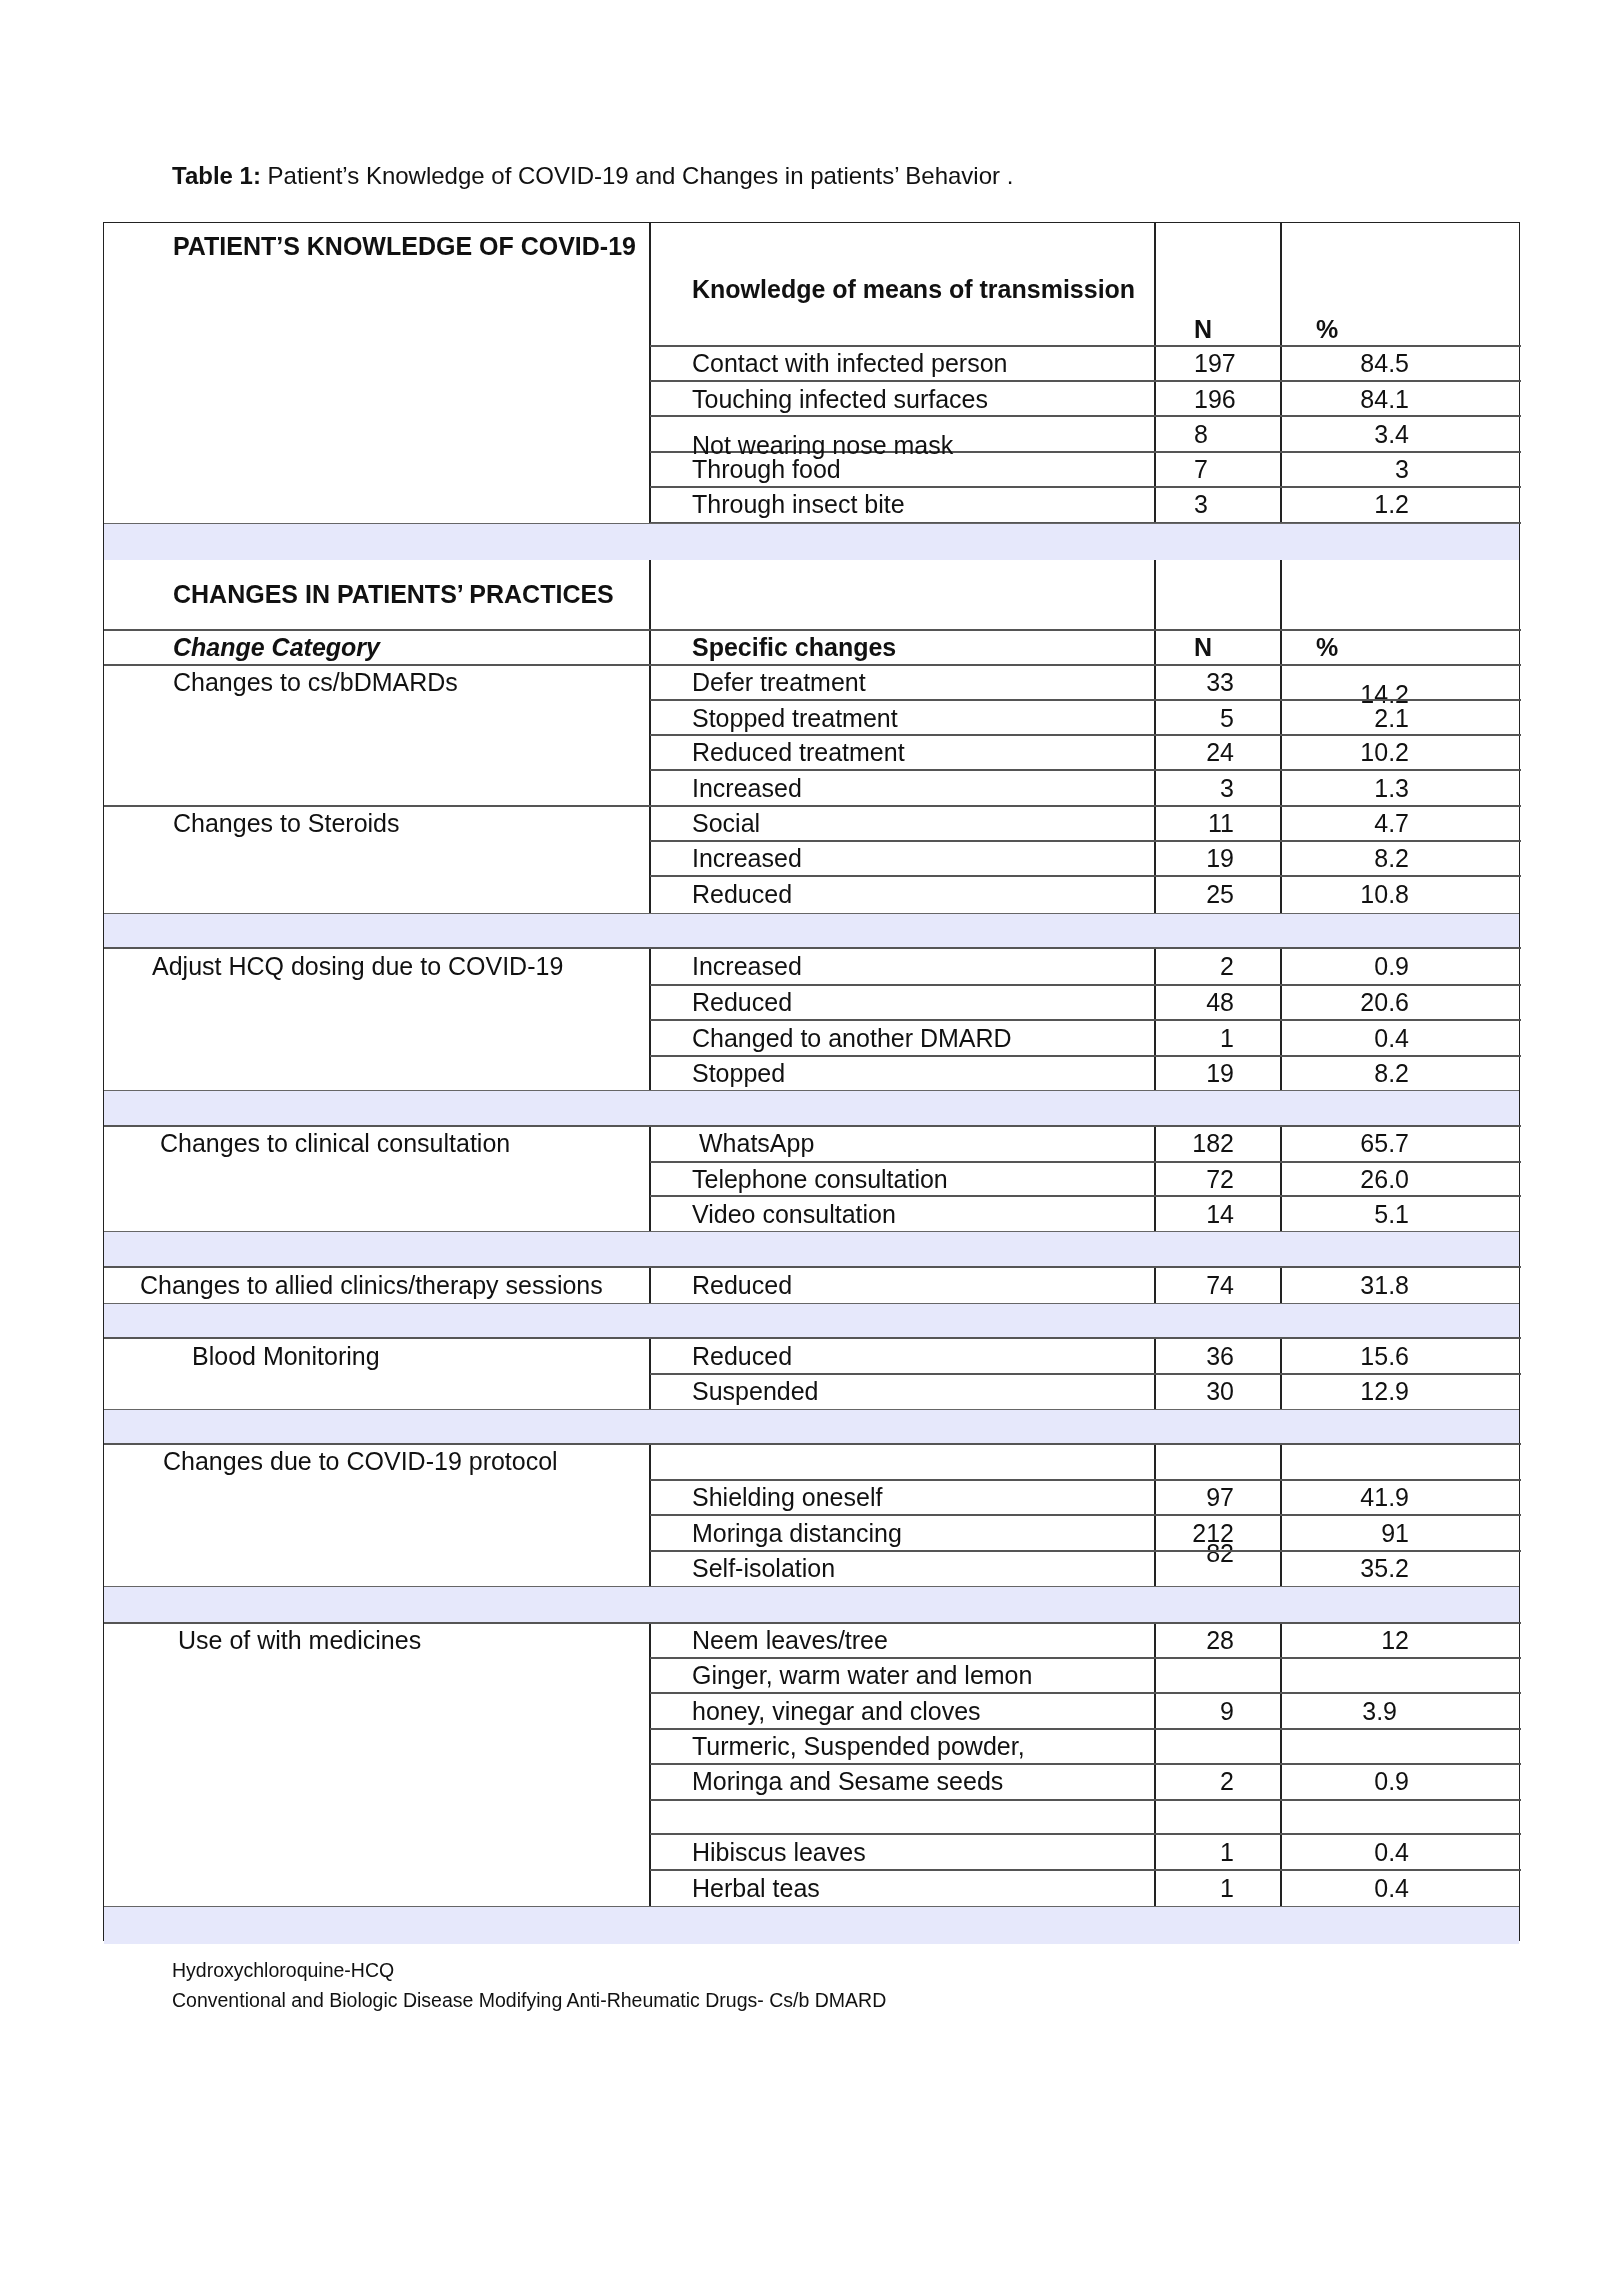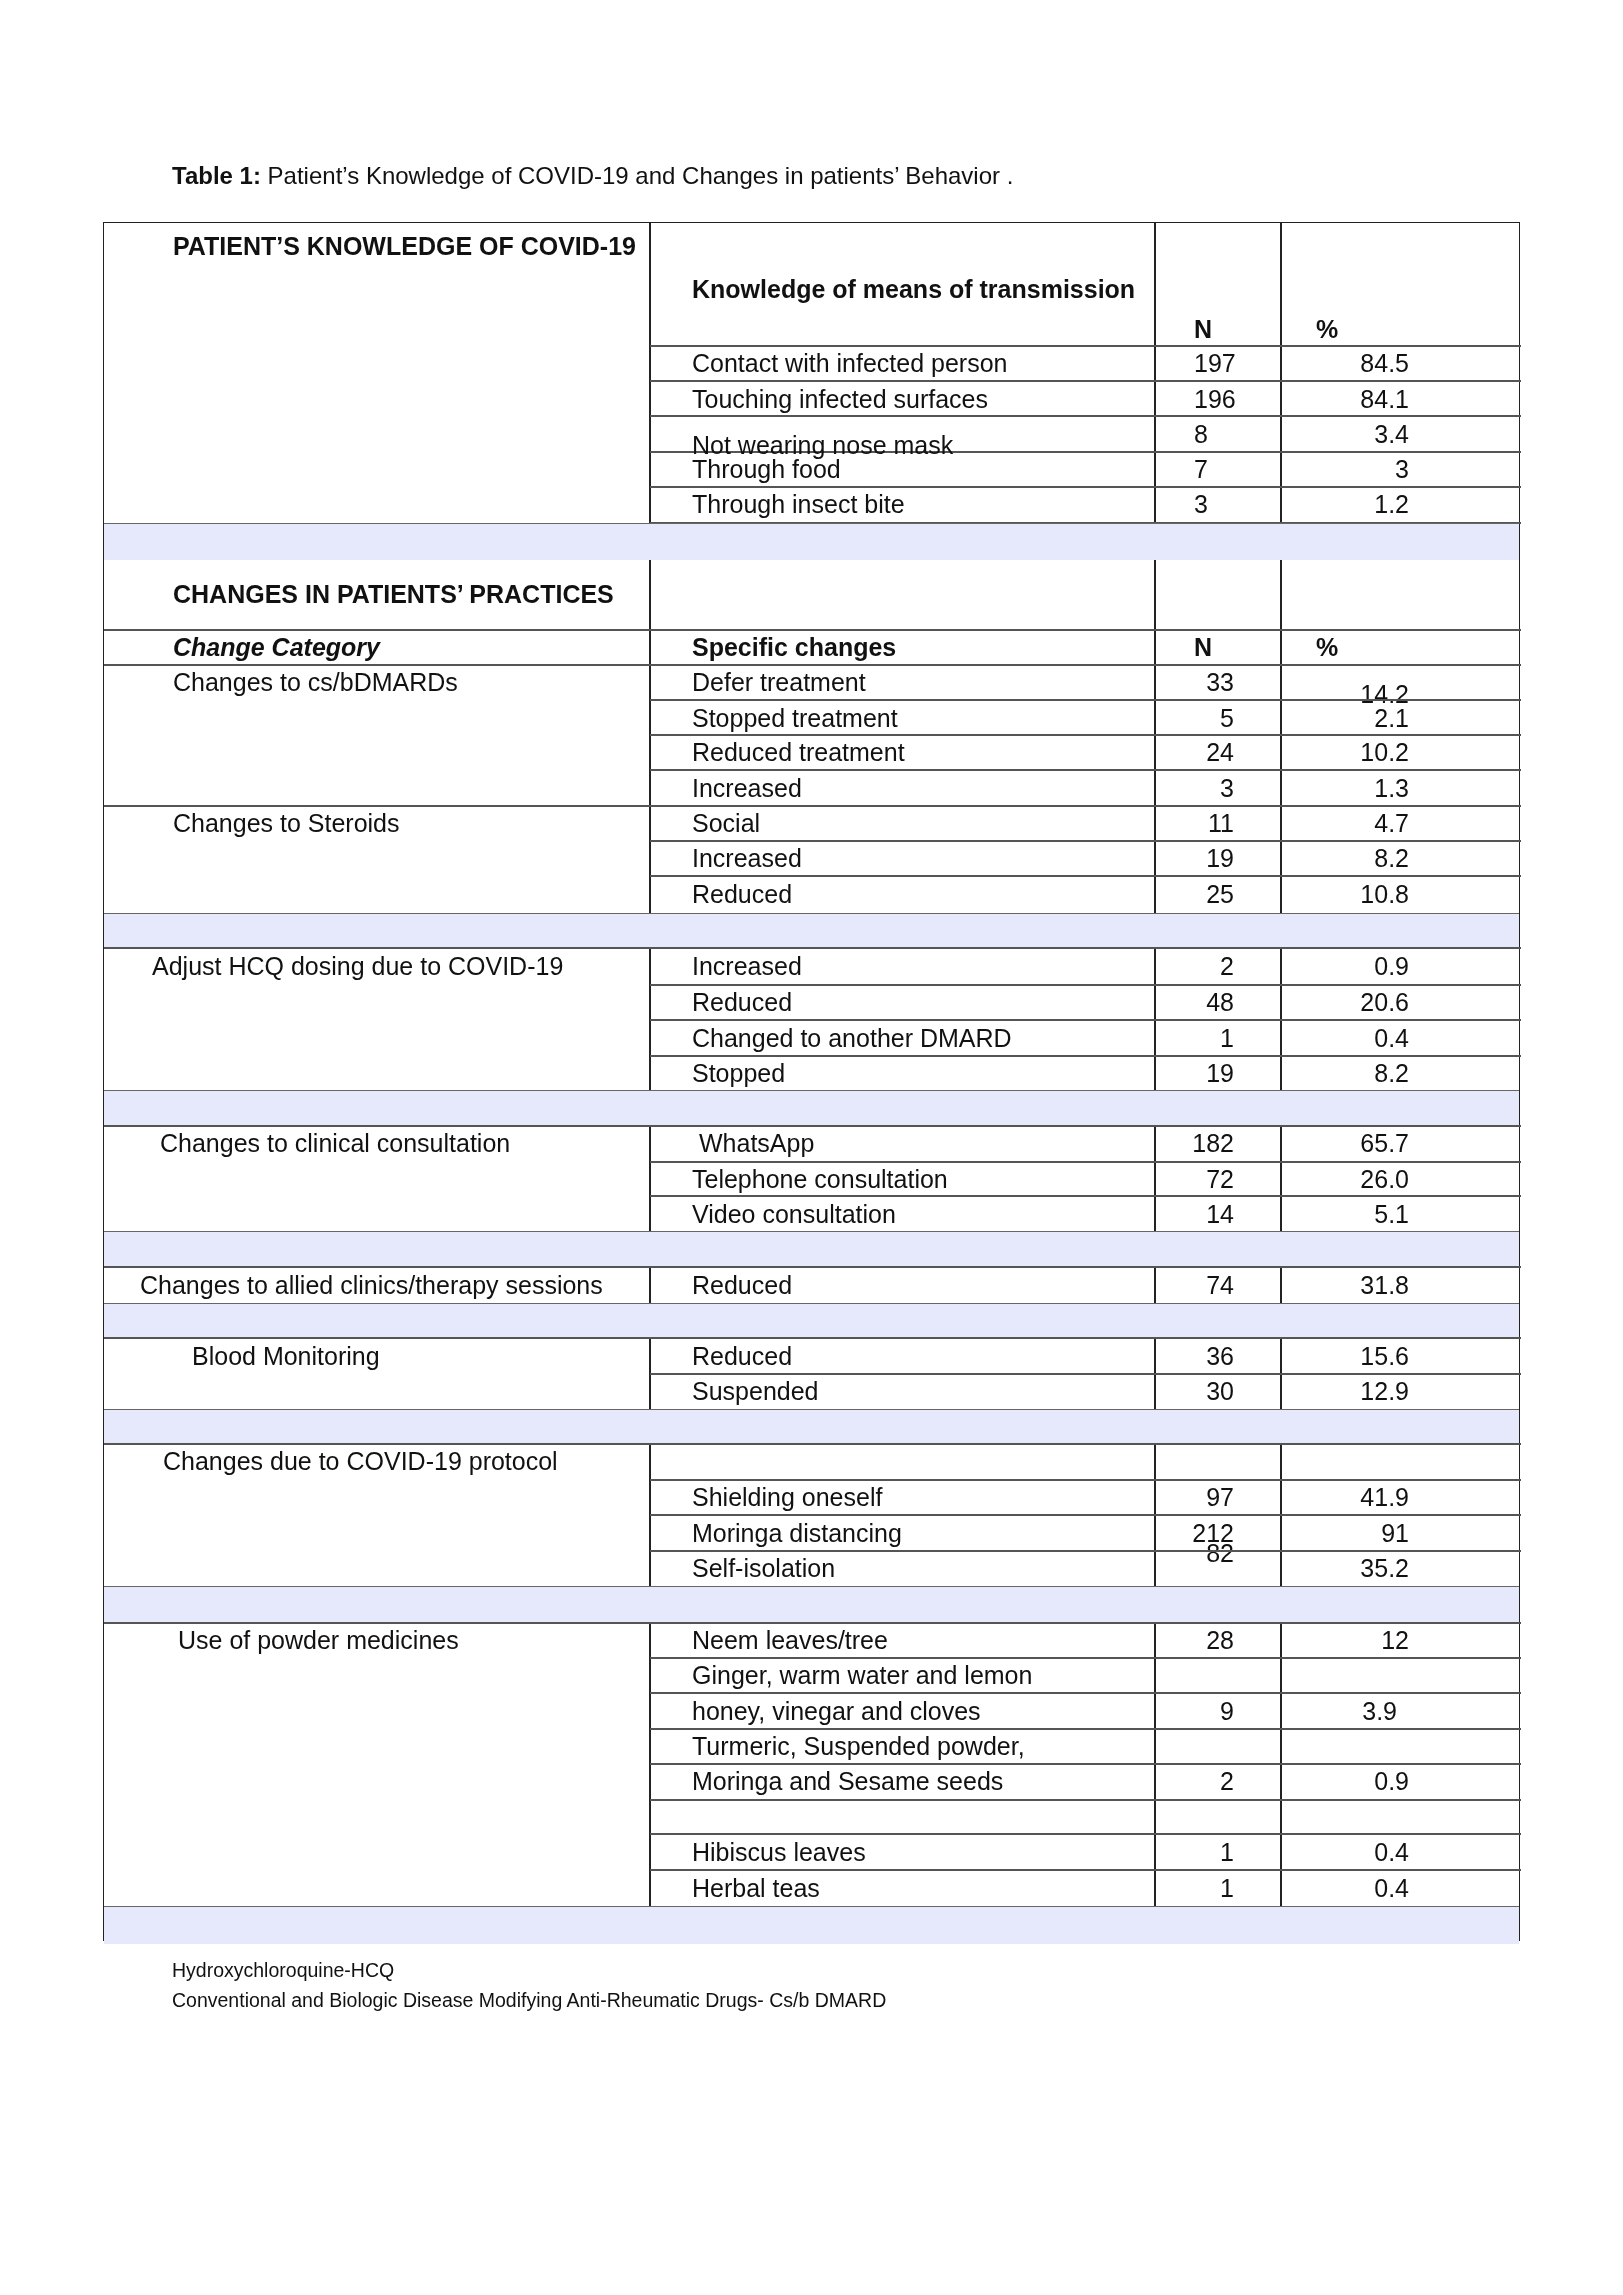--- a/index.html
+++ b/index.html
@@ -148,21 +148,21 @@
     <div class="hl" style="top: 1256px; left: 546px; width: 871px;"></div>
     <div class="cell" style="top: 1298px; left: 588px;">Moringa distancing</div>
     <div class="cell" style="top: 1298px; right: 285px;">212</div>
     <div class="cell" style="top: 1298px; right: 110px;">91</div>
     <div class="hl" style="top: 1291px; left: 546px; width: 871px;"></div>
     <div class="cell" style="top: 1333px; left: 588px;">Self-isolation</div>
     <div class="cell" style="top: 1318px; right: 285px;">82</div>
     <div class="cell" style="top: 1333px; right: 110px;">35.2</div>
     <div class="hl" style="top: 1327px; left: 546px; width: 871px;"></div>
     <div class="row filler" style="top: 1363px; height: 37px;"></div>
-    <div class="cell" style="top: 1405px; left: 74px;">Use of powder medicines</div>
+    <div class="cell" style="top: 1405px; left: 74px;">Use of with medicines</div>
     <div class="hl" style="top: 1399px; left: 0px; width: 1417px;"></div>
     <div class="cell" style="top: 1405px; left: 588px;">Neem leaves/tree</div>
     <div class="cell" style="top: 1405px; right: 285px;">28</div>
     <div class="cell" style="top: 1405px; right: 110px;">12</div>
     <div class="cell" style="top: 1440px; left: 588px;">Ginger, warm water  and lemon</div>
     <div class="cell" style="top: 1440px; right: 285px;"></div>
     <div class="cell" style="top: 1440px; right: 110px;"></div>
     <div class="hl" style="top: 1434px; left: 546px; width: 871px;"></div>
     <div class="cell" style="top: 1476px; left: 588px;">honey, vinegar and cloves</div>
     <div class="cell" style="top: 1476px; right: 285px;">9</div>

